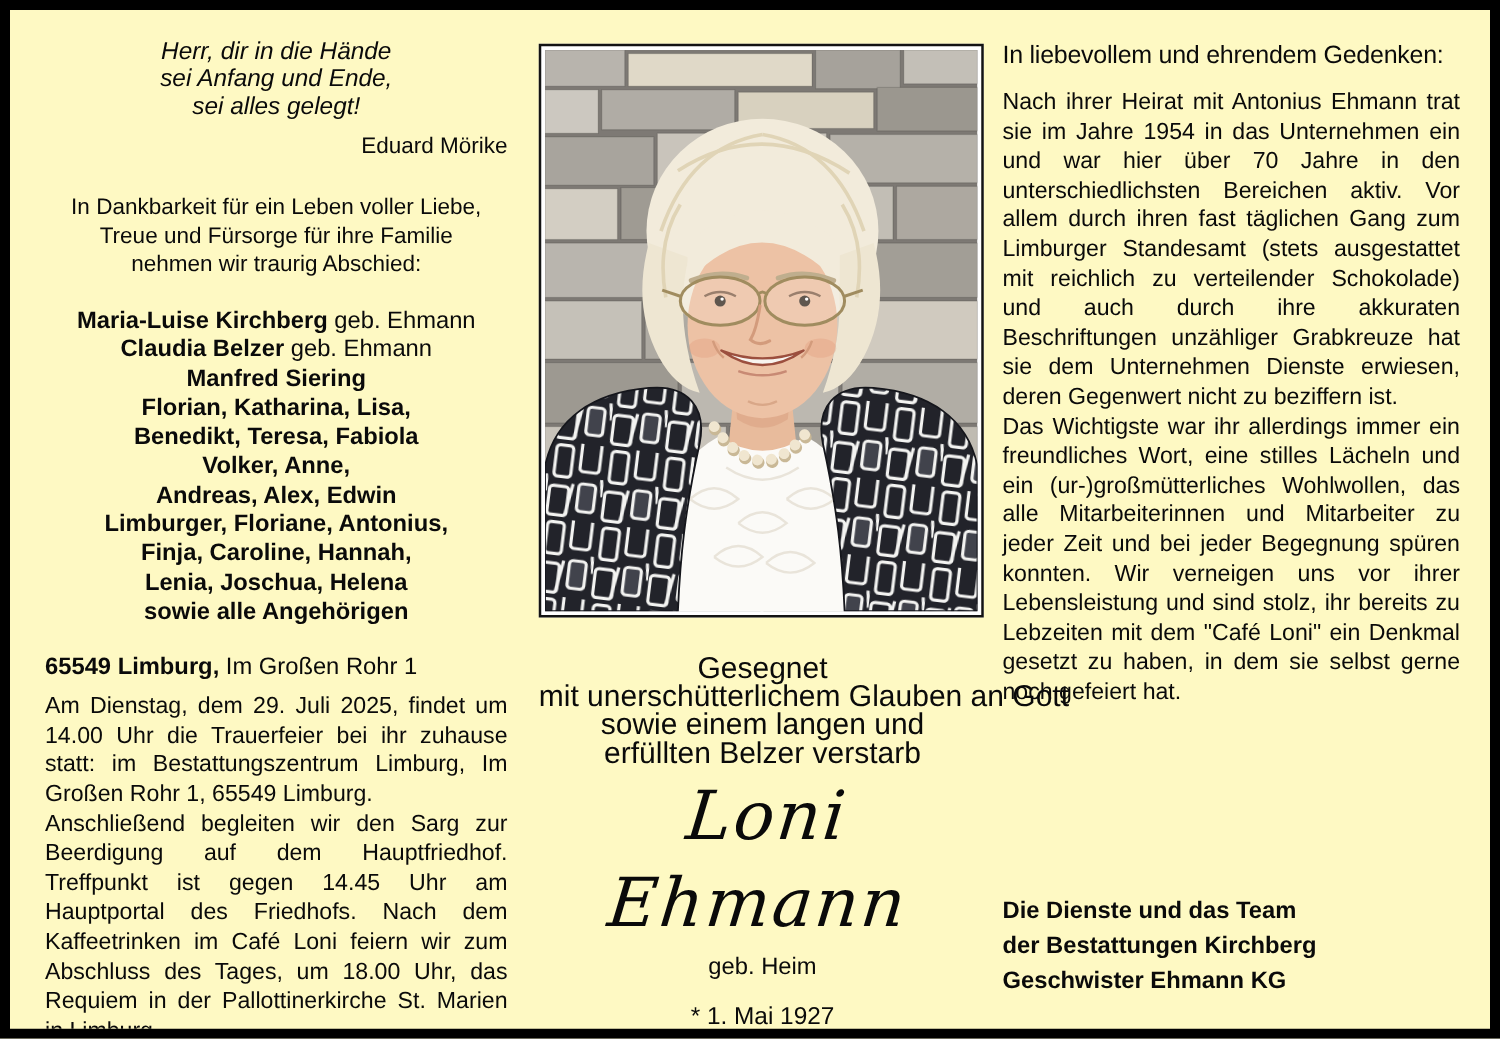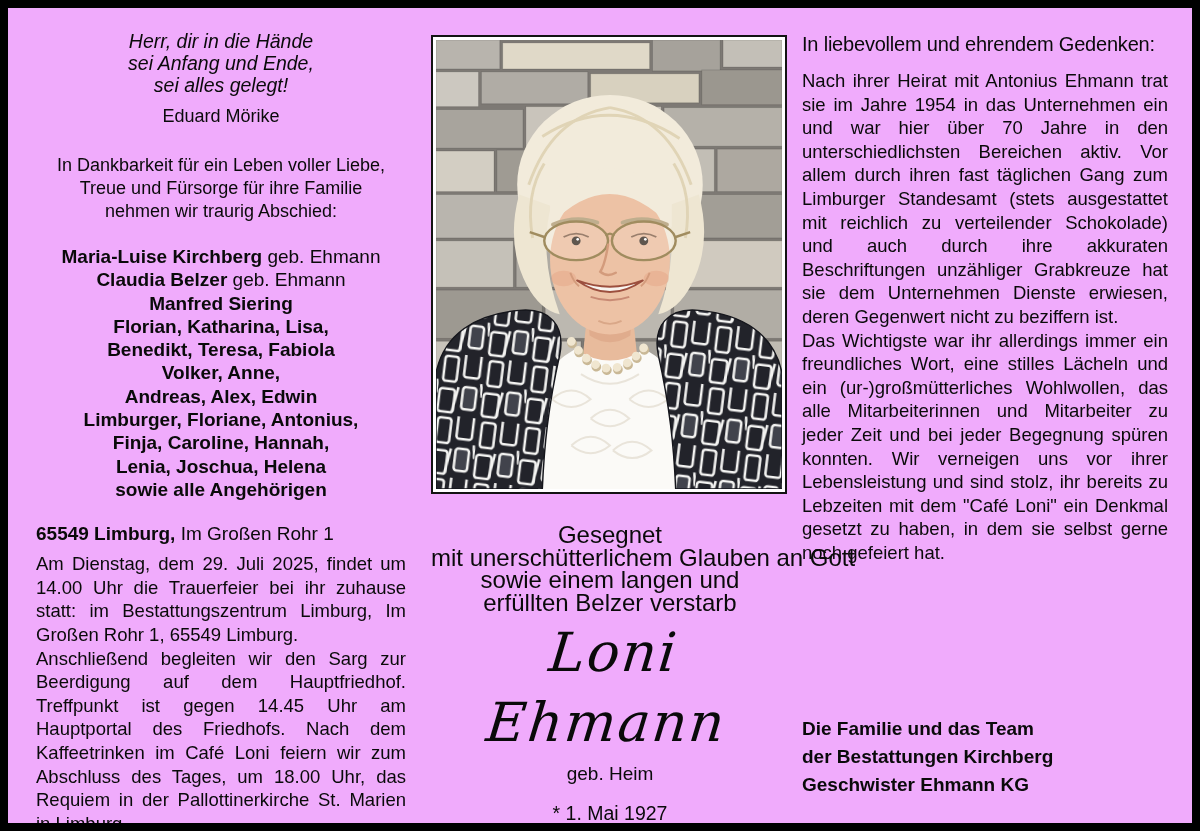--- a/index.html
+++ b/index.html
@@ -1,30 +1,30 @@
 <!DOCTYPE html>
 <html lang="de"><head>
 <meta charset="utf-8">
 <title>Traueranzeige</title>
 <style>
   * { margin:0; padding:0; box-sizing:border-box; }
   html,body { background:#e8e8e8; }
   .sheet {
     position:relative;
     width:1200px; height:831px;
-    background:#f0abfc;
+    background:#fef9c3;
     border:8px solid #000000;
     font-family:"Liberation Sans","DejaVu Sans",sans-serif;
     color:#0a0a0a;
     overflow:hidden;
   }
   
   .col-left { position:absolute; left:28px; top:22px; width:370px; text-align:center; }
   .poem { font-style:italic; font-size:19.5px; line-height:22px; }
-  .poem-author { margin-top:9px; font-size:18px; line-height:22px; }
+  .poem-author { margin-top:9px; font-size:18px; line-height:22px;text-align:right; }
   .intro { margin-top:27px; font-size:18px; line-height:23px; white-space:nowrap; }
   .mourners { margin-top:22px; font-size:19px; line-height:23.3px; }
   .mourners .nm { font-weight:bold; }
   .address { margin-top:21px; text-align:left; font-size:19px; line-height:24px; }
   .address .b { font-weight:bold; }
   .funeral p { text-align:justify; font-size:18.5px; line-height:23.6px; hyphens:auto; -webkit-hyphens:auto; }
   .funeral { margin-top:6px; }
   
   .col-mid { position:absolute; left:423px; top:27px; width:358px; text-align:center; }
   .photo-frame {
@@ -234,19 +234,19 @@
     </div>
   </div>
 
   <div class="col-right">
     <div class="memorial-header">In liebevollem und ehrendem Gedenken:</div>
     <div class="memorial">
       <p>Nach ihrer Heirat mit Antonius Ehmann trat sie im Jahre 1954 in das Unternehmen ein und war hier über 70 Jahre in den unterschiedlichsten Bereichen aktiv. Vor allem durch ihren fast täglichen Gang zum Limburger Standesamt (stets ausgestattet mit reichlich zu verteilender Schokolade) und auch durch ihre akkuraten Beschriftungen unzähliger Grabkreuze hat sie dem Unternehmen Dienste erwiesen, deren Gegenwert nicht zu beziffern ist.</p>
       <p>Das Wichtigste war ihr allerdings immer ein freundliches Wort, eine stilles Lächeln und ein (ur-)großmütterliches Wohlwollen, das alle Mitarbeiterinnen und Mitarbeiter zu jeder Zeit und bei jeder Begegnung spüren konnten. Wir verneigen uns vor ihrer Lebensleistung und sind stolz, ihr bereits zu Lebzeiten mit dem "Café Loni" ein Denkmal gesetzt zu haben, in dem sie selbst gerne noch gefeiert hat.</p>
     </div>
     <div class="signature">
-      <div>Die Familie und das Team</div>
+      <div>Die Dienste und das Team</div>
       <div>der Bestattungen Kirchberg</div>
       <div>Geschwister Ehmann KG</div>
     </div>
   </div>
 
 </div>
 
 </body></html>

